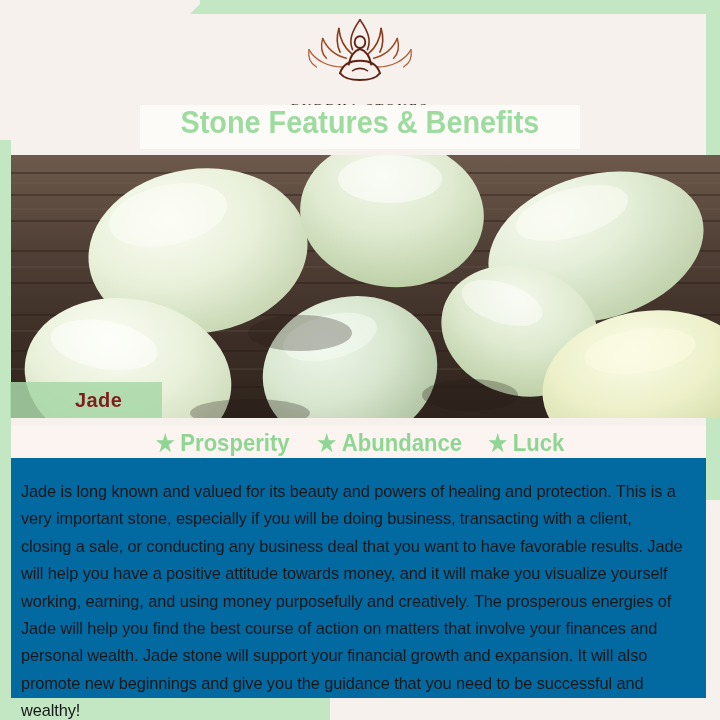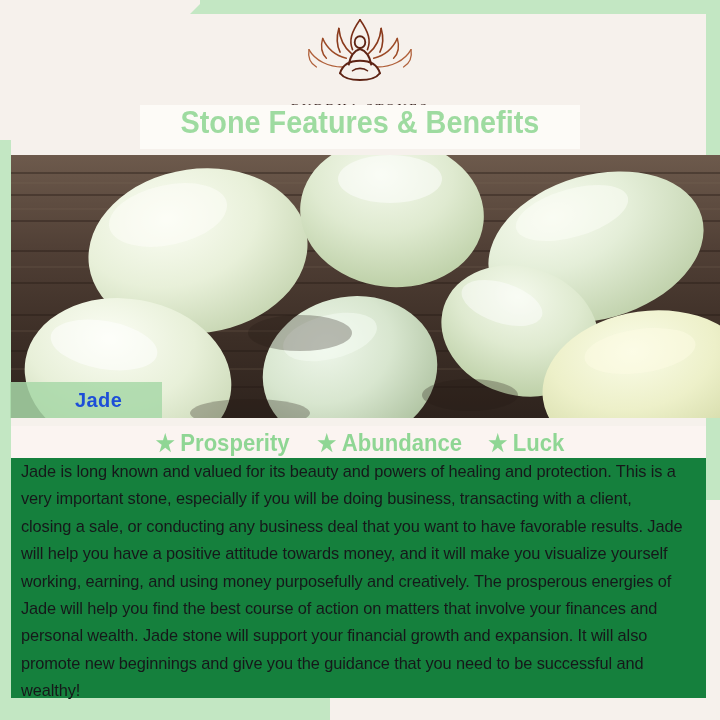--- a/index.html
+++ b/index.html
@@ -68,43 +68,43 @@
     background:#4a3a30;
   }
   .photo svg{display:block;width:720px;height:263px;}
 
   .jade-band{
     position:absolute;left:10px;top:382px;width:152px;height:36px;
     background:rgba(168,216,168,0.85);
     z-index:4;display:flex;align-items:center;
   }
   .jade-text{
-    color:#1d4ed8;font-size:20px;font-weight:bold;
+    color:#7f1d1d;font-size:20px;font-weight:bold;
     margin-left:65px;letter-spacing:0.4px;
   }
 
   
   .keywords{
     position:absolute;left:11px;top:426px;right:14px;height:34px;
     z-index:4;display:flex;align-items:center;justify-content:center;
     background:#fbf4f1;
   }
   .kw{
     display:inline-flex;align-items:center;
     font-size:24px;font-weight:bold;color:#8fd694;
     transform:scaleX(0.92);
     margin:0 8px;white-space:nowrap;
   }
   .kw .star{font-size:23px;margin-right:6px;line-height:1;}
 
   
   .body-panel{
     position:absolute;left:11px;top:458px;right:14px;bottom:22px;
-    background:#15803d;z-index:4;
-    padding:0 10px 0 10px;box-sizing:border-box;
+    background:#0369a1;z-index:4;
+    padding:20px 10px 0 10px;box-sizing:border-box;
   }
   .body-text{
     font-size:16.6px;line-height:27.4px;color:#16181a;
     font-weight:500;letter-spacing:-0.1px;
     transform:scaleX(0.985);transform-origin:left top;
     margin:0;
   }
 </style>
 </head>
 <body>

